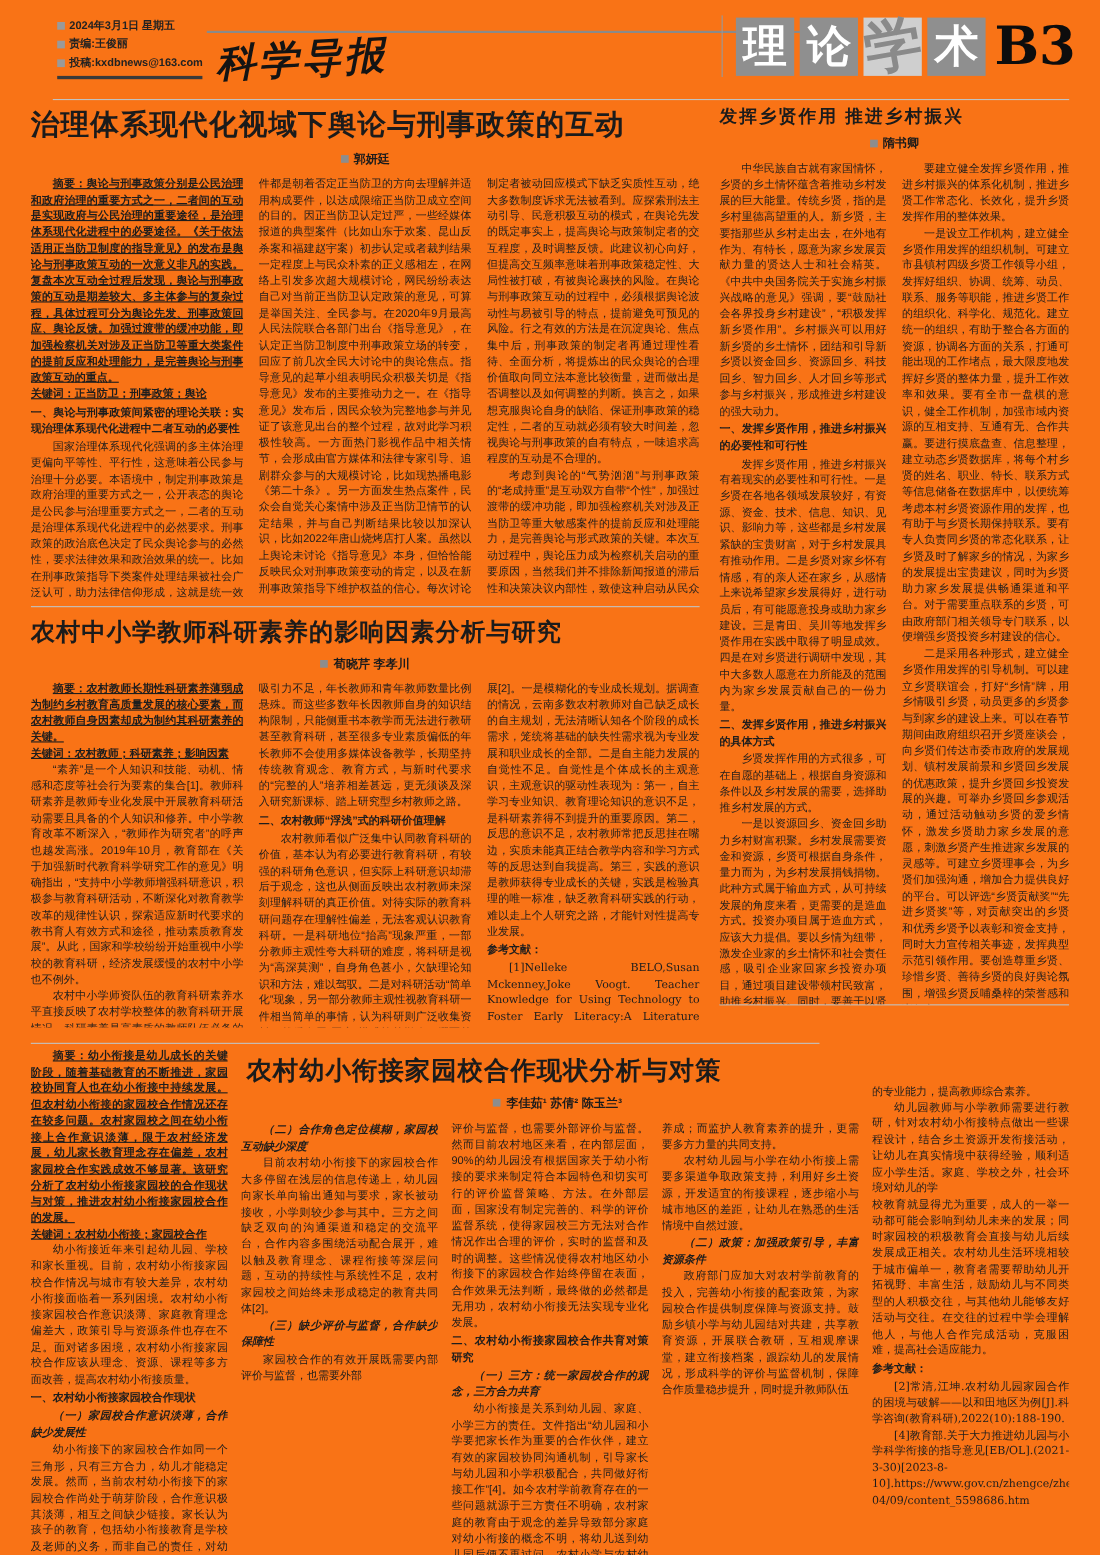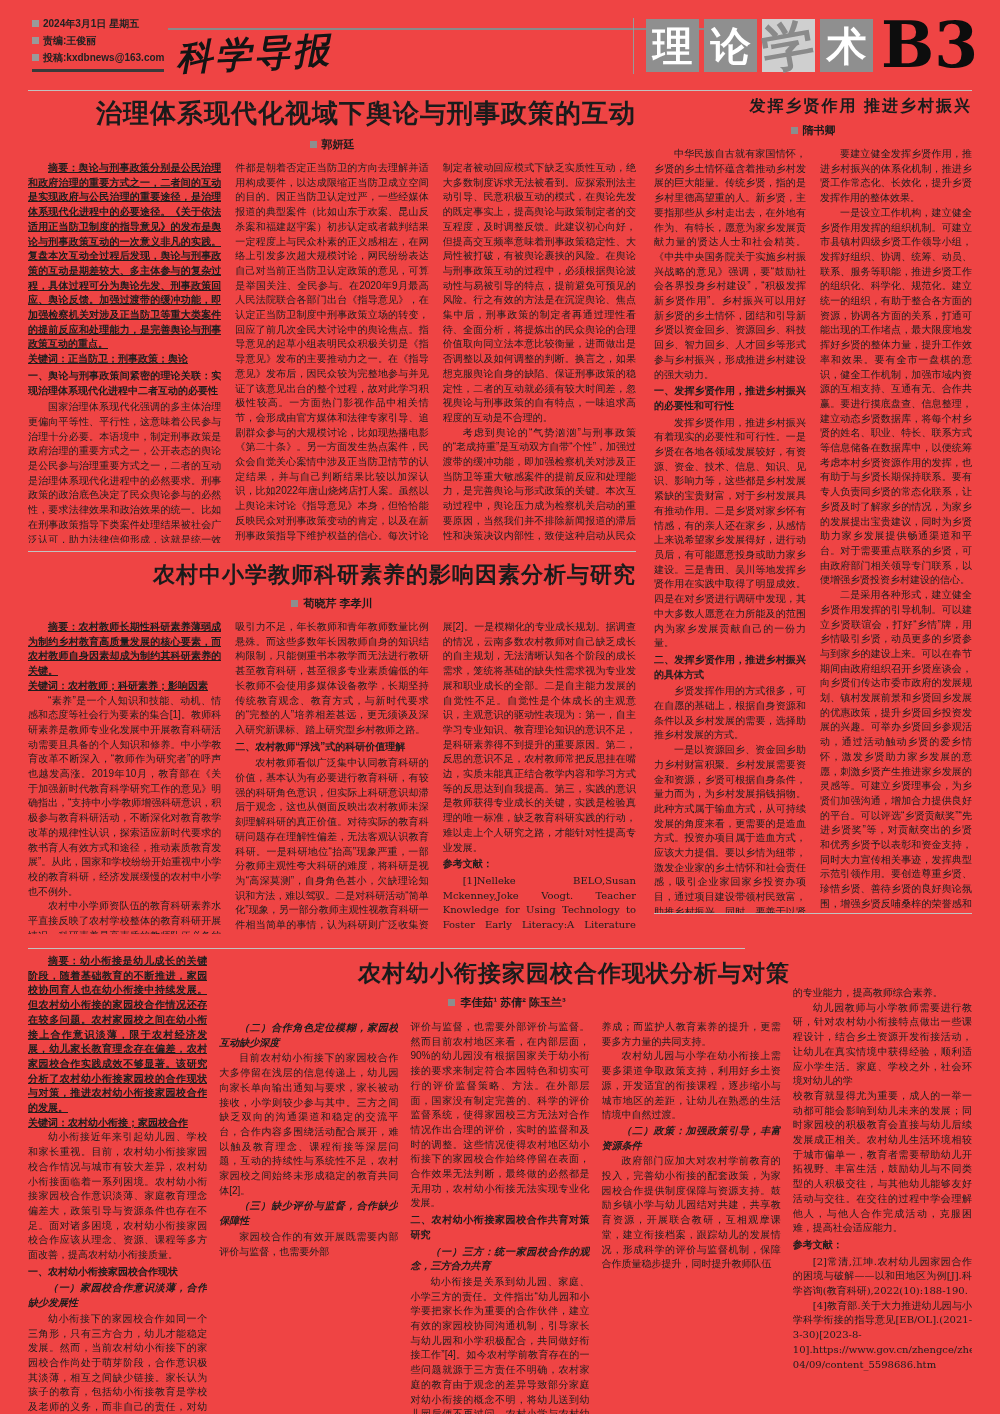--- a/index.html
+++ b/index.html
@@ -1,48 +1,48 @@
 <!DOCTYPE html>
 <html><head>
 <meta charset="utf-8">
 <style>
   * { margin:0; padding:0; box-sizing:border-box; }
   html,body { background:#e9e8e5; }
   body { font-family:"Liberation Sans","DejaVu Sans",sans-serif; }
   .page { position:relative; width:1000px; height:1414px; margin:0 auto;
-          background:#ef4444; color:#1b1b1b; overflow:hidden; }
+          background:#f97316; color:#1b1b1b; overflow:hidden;padding-left:20px; }
 
   
   .header { position:relative; height:92px; }
   .pubinfo { position:absolute; left:32px; top:15px; font-size:10px; font-weight:bold;
              color:#222; line-height:17px; padding-bottom:3px; border-bottom:3px solid #3a3a3a; }
   .pubinfo .row { display:flex; align-items:center; gap:4px; white-space:nowrap; }
   .sq { width:7px; height:7px; background:#9a9a9a; display:inline-block; flex:0 0 auto; }
   .topline { position:absolute; left:168px; width:556px; top:28px; border-top:2px solid #8a8a8a; }
   .logo { position:absolute; left:176px; top:30px; font-family:"DejaVu Serif","Liberation Serif",serif;
           font-size:36px; font-weight:bold; font-style:italic; letter-spacing:3px;
           transform:rotate(-3deg); color:#141414; }
   .masthead { position:absolute; right:22px; top:14px; display:flex; align-items:center; gap:5px; }
   .mast-divider { width:1px; height:56px; background:#999; margin-right:7px; }
   .mbox { width:53px; height:53px; background:#8f8f8f; color:#fff; font-weight:bold; font-size:40px;
           display:flex; align-items:center; justify-content:center; line-height:1; }
   .mbox.light { background:#cfcfcf; color:#8a8a8a; font-family:"DejaVu Serif",serif;
                 transform:none; overflow:visible; }
   .mbox.light span { transform:rotate(-10deg) scale(1.3); display:block; }
-  .pageno { font-family:"DejaVu Serif","Liberation Serif",serif; font-weight:bold; font-size:63px;
+  .pageno { font-family:"DejaVu Serif","Liberation Serif",serif; font-weight:bold; font-size:48px;
             color:#0d0d0d; margin-left:3px; line-height:1; }
   .header-rule { position:absolute; left:28px; right:28px; top:90px; border-top:1px solid #c2c2c0; }
 
   
   .main { position:absolute; left:28px; right:28px; top:96px; bottom:8px; }
   .toprow { display:flex; gap:18px; height:840px; overflow:hidden; }
   .leftcol { width:608px; flex:0 0 auto; }
   .rightcol { flex:1; }
 
-  .art-title { text-align:right; font-weight:bold; letter-spacing:1px; }
+  .art-title { text-align:left; font-weight:bold; letter-spacing:1px; }
   .a1 .art-title { font-size:26px; }
   .a1 .art-sub { text-align:center; font-size:14px; margin-top:4px; font-weight:normal; color:#222; }
   .byline { display:flex; justify-content:center; align-items:center; gap:5px;
             font-size:11px; font-weight:bold; margin-top:6px; }
   .byline .sq { background:#8d8d8d; }
 
   .cols { display:flex; gap:14px; margin-top:9px; }
   .col { flex:1; overflow:hidden; font-size:10px; line-height:14.7px; text-align:justify; color:#1d1d1d; }
   .a1 .col { height:382px; }
   .a2 .col { height:766px; }

